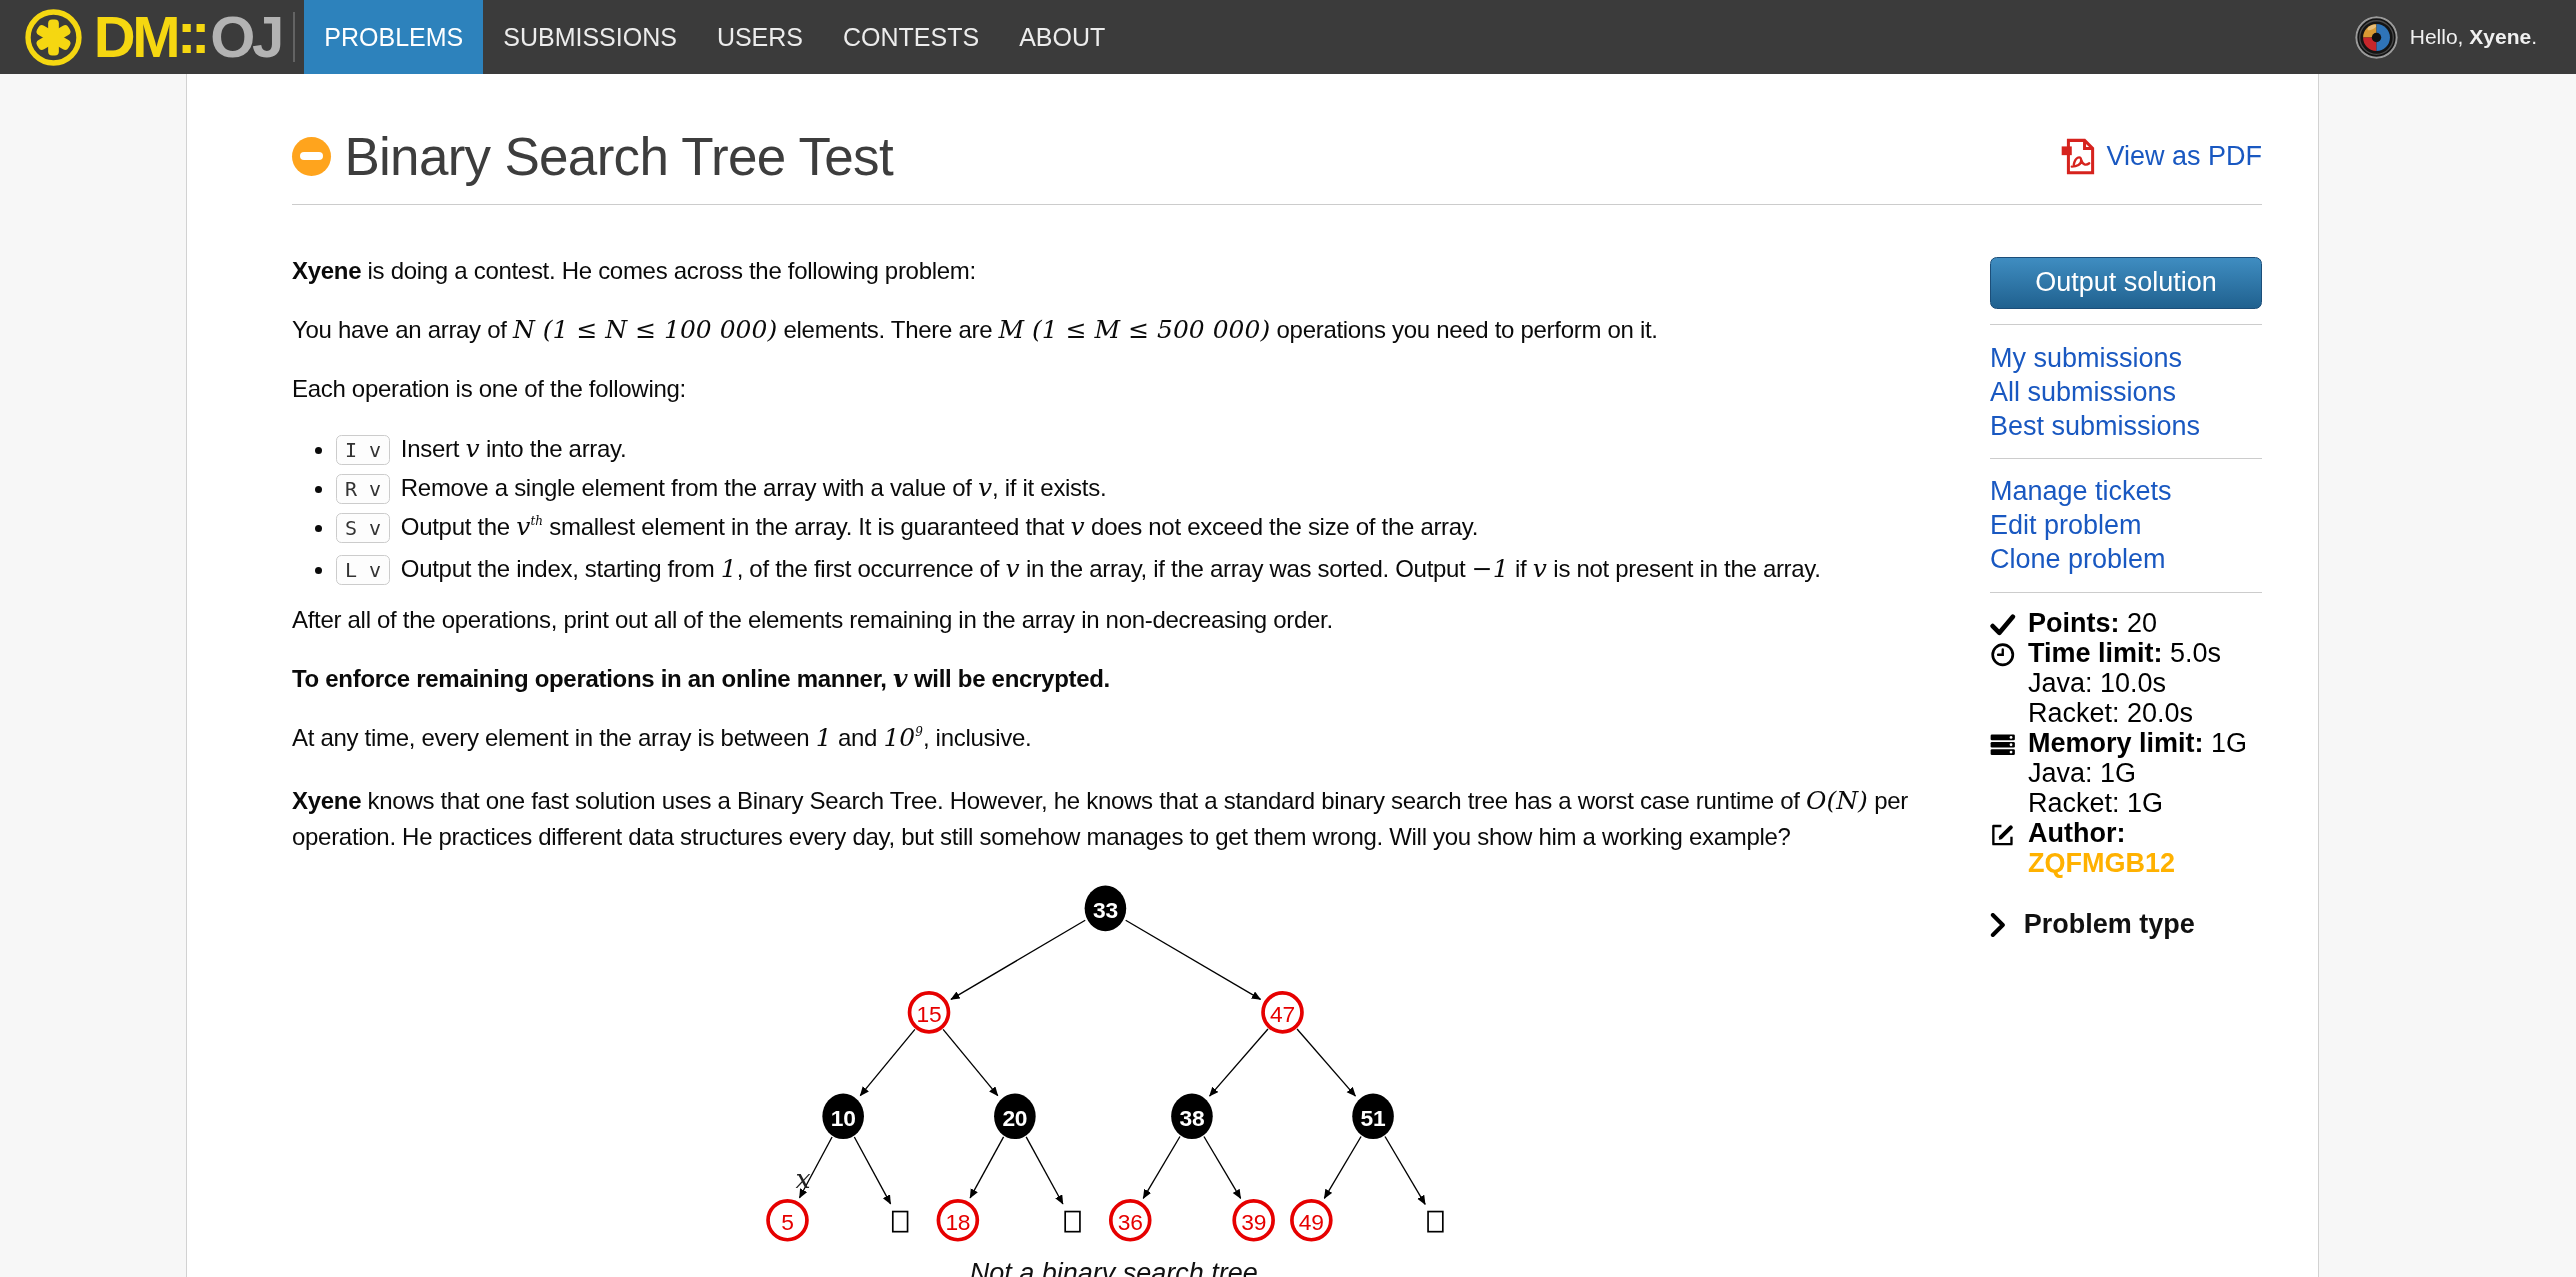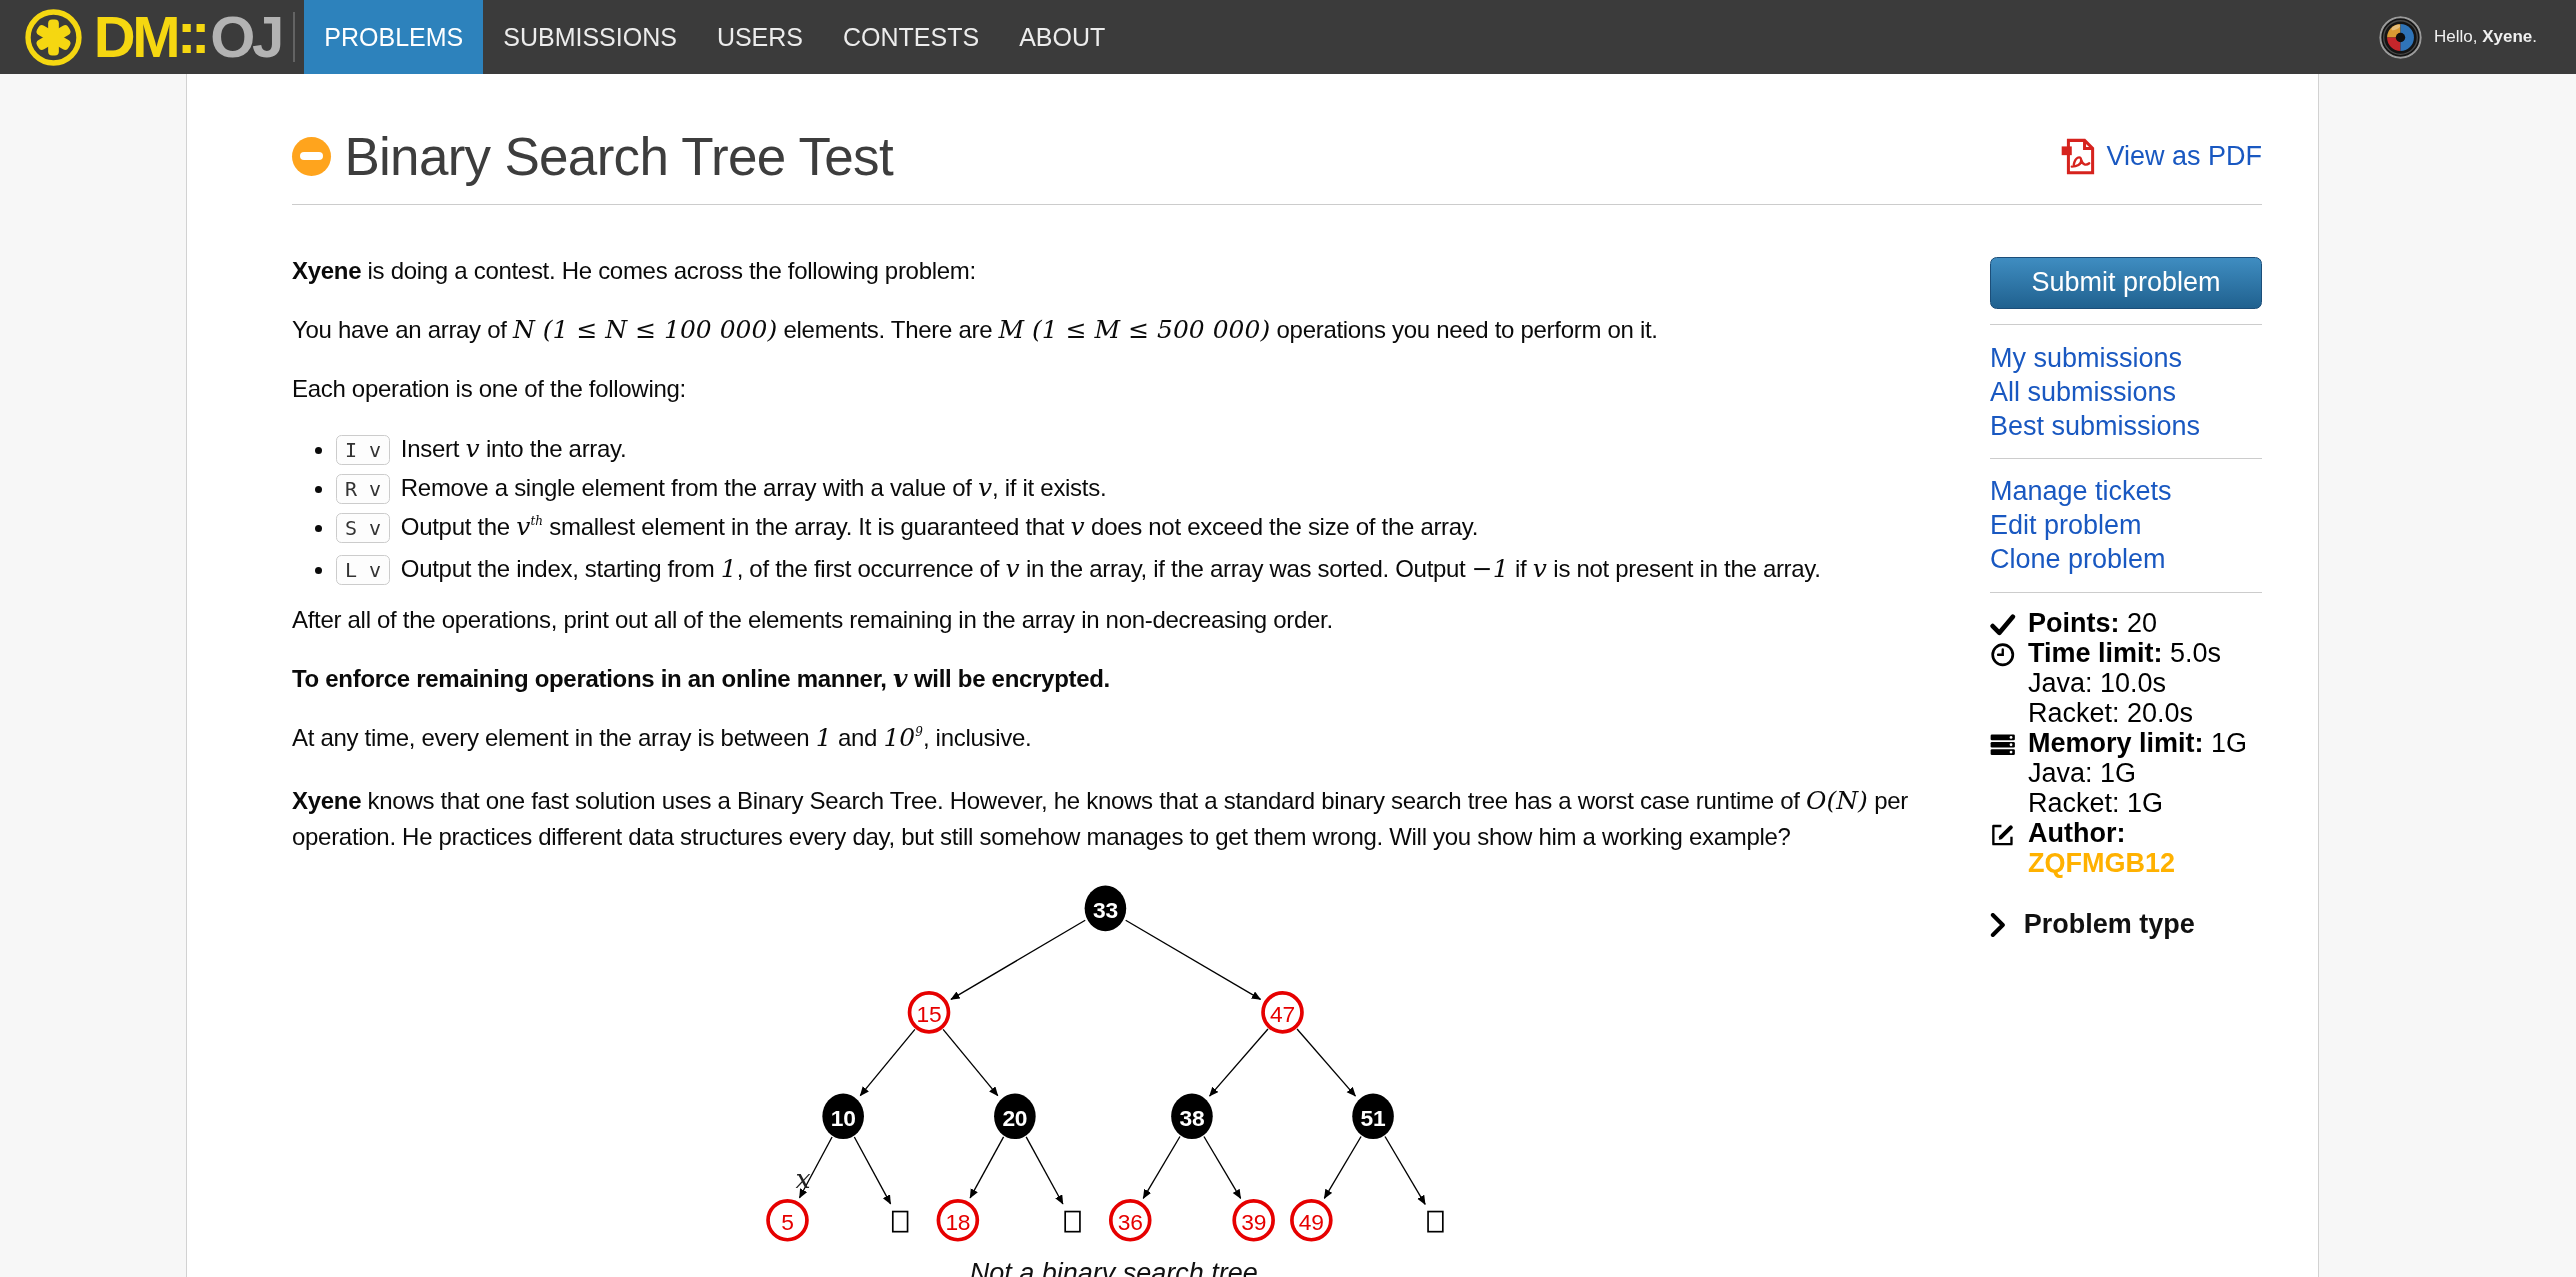--- a/index.html
+++ b/index.html
@@ -18,21 +18,21 @@
   .lg-y { color:#f5d711; }
   .lg-colons { color:#f5d711; position:relative; top:-4px; letter-spacing:-5.4px; margin-right:5.4px;}
   .lg-g { color:#b3b3b3; }
   .nav-sep { width:2px; height:50px; background:#636363; margin:12px 9.4px 0 8px; }
   .nav-items { display:flex; }
   .nav-item { display:flex; align-items:center; padding:0 20px; color:#ececec; font-size:25px; text-decoration:none; cursor:pointer; }
   .nav-item.active { background:#2d82bc; color:#fff; }
   .nav-right { margin-left:auto; display:flex; align-items:center; gap:12px; padding-right:39px; }
   .avatar { width:43px; height:43px; border-radius:50%; overflow:hidden; cursor:pointer; }
   .avatar svg { width:43px; height:43px; display:block; }
-  .greeting { color:#f0f0f0; font-size:17px; cursor:pointer; white-space:pre; }
+  .greeting { color:#f0f0f0; font-size:21px; cursor:pointer; white-space:pre; }
 
   
   .page { background:#f7f7f7; height:1204px; }
   .content {
     margin-left:186px; width:2133px; height:100%;
     background:#fff; border-left:1.3px solid #d2d2d2; border-right:1.3px solid #d2d2d2;
     padding:0 56px 0 105px; overflow:hidden;
   }
 
   
@@ -225,21 +225,21 @@
                 <text x="819" y="512" text-anchor="middle" dominant-baseline="central" fill="#e60000" font-size="34" font-family="&quot;Liberation Sans&quot;,sans-serif" font-weight="400">49</text>
                 <rect x="993" y="497" width="22" height="30" fill="#fff" stroke="#000" stroke-width="2.5"></rect>
                 <text x="50" y="462" font-size="40" font-family="&quot;DejaVu Serif&quot;,serif" font-style="italic" fill="#222">x</text>
               </g>
           </svg>
           <figcaption class="tree-caption">Not a binary search tree.</figcaption>
         </figure>
       </div>
 
       <aside class="sidebar">
-        <button class="submit-btn">Submit problem</button>
+        <button class="submit-btn">Output solution</button>
         <hr class="side-rule">
         <div class="side-links">
           <a>My submissions</a>
           <a>All submissions</a>
           <a>Best submissions</a>
         </div>
         <hr class="side-rule">
         <div class="side-links">
           <a>Manage tickets</a>
           <a>Edit problem</a>

